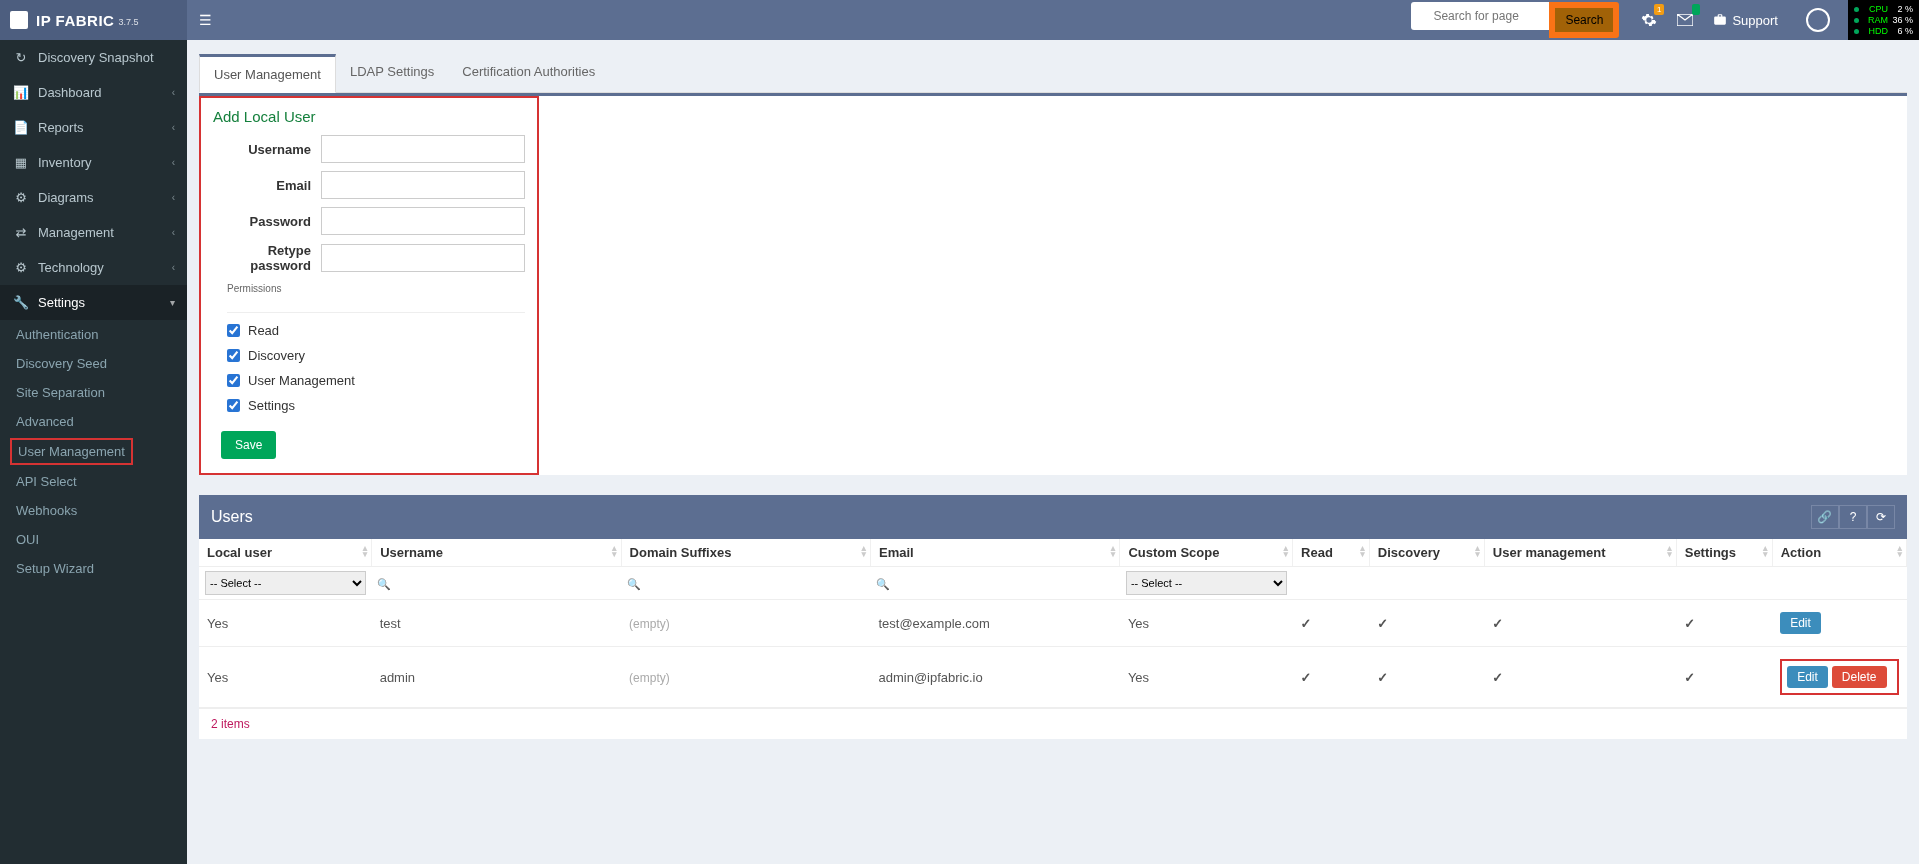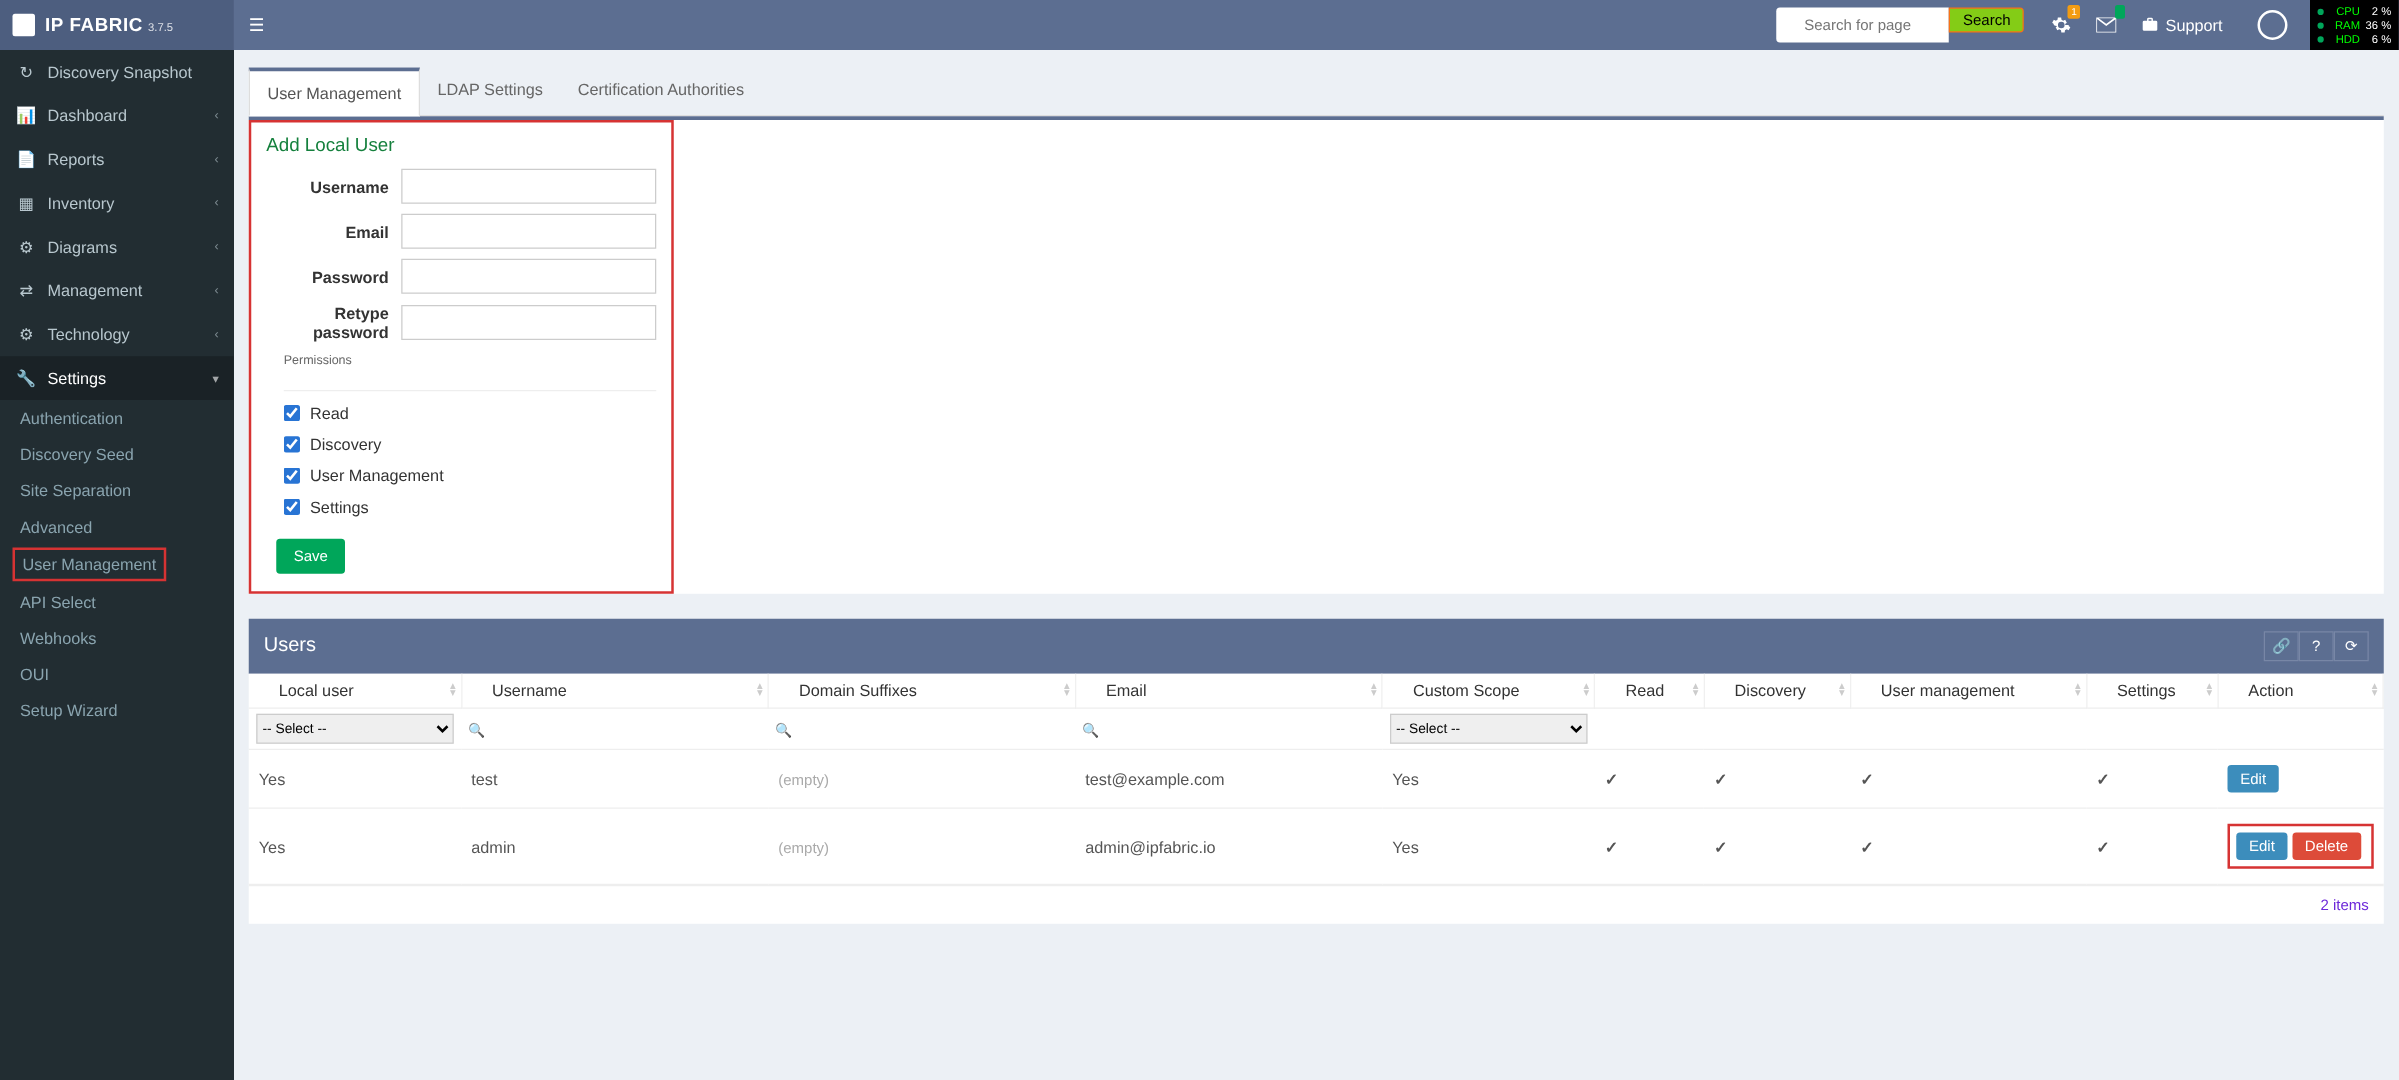--- a/index.html
+++ b/index.html
@@ -6,21 +6,21 @@
 body{background:#ecf0f5;color:#333;font-size:13px}
 .topbar{height:40px;background:#5c6e91;display:flex;align-items:center;position:fixed;top:0;left:0;right:0;z-index:100}
 .logo-area{width:187px;height:40px;background:#4d5e7f;display:flex;align-items:center;padding:0 10px;color:#fff}
 .logo-icon{width:18px;height:18px;background:#fff;margin-right:8px;display:inline-block;border-radius:2px}
 .logo-text{font-size:15px;font-weight:600;letter-spacing:0.5px}
 .logo-version{font-size:9px;margin-left:4px;opacity:0.8;margin-top:4px}
 .burger{padding:0 12px;color:#fff;cursor:pointer;font-size:14px}
 .topbar-right{margin-left:auto;display:flex;align-items:center;height:100%}
 .search-group{display:flex;margin-right:12px}
 .search-input{height:28px;border:none;padding:0 22px;width:138px;font-size:12px;border-radius:3px 0 0 3px}
-.search-btn{height:20px;background:#84cc16;border:1px solid #f97316;padding:0 10px;font-size:12px;border-radius:0 3px 3px 0;cursor:pointer}
+.search-btn{height:36px;background:#a16207;border:6px solid #f97316;padding:0 10px;font-size:12px;border-radius:0 3px 3px 0;cursor:pointer}
 .top-icon{position:relative;color:#fff;padding:0 10px;font-size:15px;cursor:pointer;display:flex;align-items:center;height:100%}
 .badge{position:absolute;top:4px;right:3px;background:#f39c12;color:#fff;font-size:8px;padding:0 3px;border-radius:2px;line-height:11px}
 .badge.green{background:#00a65a}
 .support-btn{display:flex;align-items:center;gap:5px;font-size:13px}
 .globe-icon{width:24px;height:24px;border:2px solid #fff;border-radius:50%;margin:0 8px}
 .sys-stats{background:#000;font-size:9px;padding:2px 6px;color:#fff;line-height:11px;height:40px;display:flex;flex-direction:column;justify-content:center}
 .sys-stats div{display:flex;align-items:center;gap:3px}
 .dot{width:5px;height:5px;background:#00a65a;border-radius:50%;display:inline-block}
 .sys-label{color:#0f0;width:26px;text-align:right}
 .sys-val{width:22px;text-align:right}
@@ -42,32 +42,32 @@
 .form-row input[type=text],.form-row input[type=password],.form-row input[type=email]{flex:1;height:28px;border:1px solid #ccc;padding:0 6px;font-size:12px}
 .perm-title{font-size:10px;color:#666;margin:10px 0 4px 14px;border-bottom:1px solid #eee;padding-bottom:18px}
 .perm-row{display:flex;align-items:center;margin:10px 0 10px 14px;font-size:13px}
 .perm-row input{margin-right:8px;accent-color:#2874d4}
 .save-btn{background:#00a65a;color:#fff;border:none;padding:7px 14px;border-radius:3px;cursor:pointer;font-size:12px;margin:8px 0 0 8px}
 .users-panel{margin-top:20px}
 .panel-header{background:#5c6e91;color:#fff;padding:10px 12px;display:flex;align-items:center;font-size:16px}
 .panel-actions{margin-left:auto;display:flex;gap:0}
 .panel-actions button{background:#5c6e91;border:1px solid #7887a6;color:#fff;width:28px;height:24px;cursor:pointer;font-size:12px;display:flex;align-items:center;justify-content:center}
 .users-table{width:100%;background:#fff;border-collapse:collapse}
-.users-table th{text-align:left;padding:6px 24px;font-size:13px;font-weight:400;color:#333;border-bottom:1px solid #eee;position:relative;border-right:1px solid #f0f0f0}
+.users-table th{text-align:left;padding:6px 8px;font-size:13px;font-weight:700;color:#333;border-bottom:1px solid #eee;position:relative;border-right:1px solid #f0f0f0}
 .sort-handle{position:absolute;right:4px;top:6px;color:#ccc;font-size:9px;line-height:6px}
 .filter-row td{padding:4px 6px;border-bottom:1px solid #eee}
 .filter-row select{width:100%;height:24px;border:1px solid #ccc;font-size:11px}
 .filter-search{color:#ccc;font-size:11px}
 .users-table tbody tr td{padding:12px 8px;border-bottom:1px solid #eee;font-size:13px;color:#555}
 .empty{color:#aaa;font-size:12px}
 .check{font-weight:bold}
 .btn-edit{background:#3c8dbc;color:#fff;border:none;padding:4px 10px;border-radius:3px;cursor:pointer;font-size:12px}
 .btn-delete{background:#dd4b39;color:#fff;border:none;padding:4px 10px;border-radius:3px;cursor:pointer;font-size:12px;margin-left:4px}
 .action-cell-highlighted{border:2px solid #d63333;padding:5px}
-.table-footer{background:#fff;padding:8px 12px;text-align:right;font-size:12px;color:#6d28d9;border-top:1px solid #eee}
+.table-footer{background:#fff;padding:8px 12px;text-align:left;font-size:12px;color:#be185d;border-top:1px solid #eee}
 svg{display:block}
 </style>
 </head>
 <body>
 
 <div class="topbar">
   <div class="logo-area">
     <span class="logo-icon"></span>
     <span class="logo-text">IP FABRIC</span>
     <span class="logo-version">3.7.5</span>

